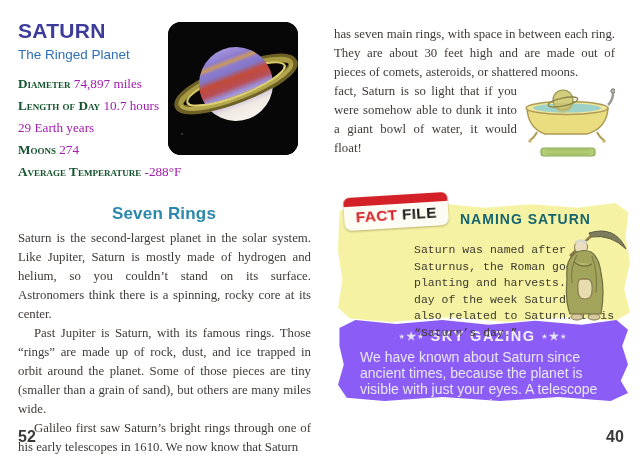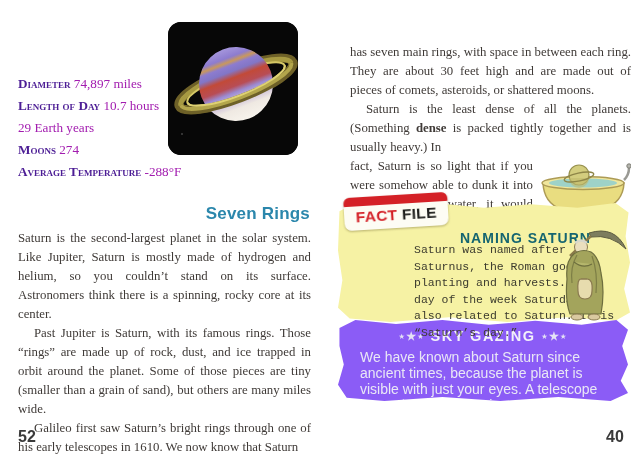--- a/index.html
+++ b/index.html
@@ -17,38 +17,38 @@
   .lp-subtitle {
     font-family:"Liberation Sans", sans-serif; font-size:13.5px;
     color:#2d70b6; margin-top:4px;
   }
   .photo {
     position:absolute; left:168px; top:22px; width:130px; height:133px;
     background:#070707; border-radius:13px; overflow:hidden;
   }
   .photo svg { display:block; }
   .facts { position:absolute; left:18px; top:73px; width:290px; font-size:13.2px; line-height:22px; }
-  .fact-label { color:#4c1d95; font-variant:small-caps; font-weight:600;text-align:right; }
+  .fact-label { color:#14532d; font-variant:small-caps; font-weight:600;text-align:right; }
   .fact-value { color:#a21caf; }
   .section-heading {
-    position:absolute; left:18px; top:204px; width:292px; text-align:right;
+    position:absolute; left:18px; top:204px; width:292px; text-align:center;
     font-family:"Liberation Sans", sans-serif; font-weight:bold;
     font-size:17px; color:#2b87ac; letter-spacing:0.2px;
   }
   .lp-body { position:absolute; left:18px; top:229px; width:293px; }
   .body-text { font-size:12.8px; line-height:19px; text-align:justify; color:#3f3a37; }
   .lp-body p + p, .indent { text-indent:16px; }
   .page-num {
     position:absolute; top:428px; font-family:"Liberation Sans", sans-serif;
     font-weight:bold; font-size:16px; color:#3a3a3a;
   }
   .pn-left { left:18px; }
   .pn-right { left:606px; }
   
-  .rp-body { position:absolute; left:350px; top:25px; width:281px;margin-top:18px; }
+  .rp-body { position:absolute; left:334px; top:25px; width:281px; }
   .wrap-row { display:flex; align-items:flex-start;gap:11px; }
   .wrap-text { width:194px; }
   .bathtub { width:92px; height:80px; margin-left:-5px; margin-top:-4px; flex:none; }
   
   .fact-file-box {
     position:absolute; left:338px; top:203px; width:292px; height:119px;
     background:#f6f2a4;
     clip-path: polygon(0.5% 7%, 5% 1%, 18% 4%, 33% 0%, 50% 4%, 66% 1%, 82% 4%, 95% 0%, 99.5% 8%, 98.5% 28%, 100% 50%, 98% 72%, 100% 92%, 95% 99%, 78% 96%, 58% 100%, 38% 96%, 18% 100%, 4% 97%, 0% 88%, 1.5% 65%, 0% 40%);
   }
   .ff-badge {
@@ -60,21 +60,21 @@
   .ff-badge-body {
     background:#fdfcf4; border-radius:1px 1px 7px 7px; text-align:center;
     padding:2px 0 4px; font-family:"Liberation Sans", sans-serif;
     font-weight:bold; font-size:15.5px; letter-spacing:0.3px;
   }
   .word-fact { color:#d42127; }
   .word-file { color:#20201e; }
   .ff-heading {
     position:absolute; left:460px; top:211px; z-index:3;
     font-family:"Liberation Sans", sans-serif; font-weight:bold;
-    font-size:14px; letter-spacing:1px; color:#156570;margin-top:19px;
+    font-size:14px; letter-spacing:1px; color:#156570;
   }
   .ff-body {
     position:absolute; left:370px; top:242px; width:202px; z-index:2;
     font-family:Liberation Mono, monospace; font-size:11.5px;
     line-height:16.5px; color:#3c3b2e;margin-left:44px;
   }
   .reaper { position:absolute; left:551px; top:221px; width:82px; height:102px; z-index:4; }
   
   .sky-box {
     position:absolute; left:338px; top:320px; width:290px; height:81px;
@@ -89,20 +89,24 @@
   .sky-body {
     margin:5px 0 0 22px; width:250px; font-family:"Liberation Sans", sans-serif;
     font-size:14px; line-height:16px; color:#e9e7f6;
   }
 </style>
 </head>
 <body>
 
 <div class="canvas">
 
+  <div class="lp-header">
+    <div class="lp-title">SATURN</div>
+    <div class="lp-subtitle">The Ringed Planet</div>
+  </div>
 
   <div class="photo">
     <svg width="130" height="133" viewBox="0 0 130 133" xmlns="http://www.w3.org/2000/svg">
       <defs>
         <linearGradient id="bands" x1="0" y1="0" x2="0" y2="1">
           <stop offset="0" stop-color="#a596dc"></stop>
           <stop offset="0.13" stop-color="#8d7ccf"></stop>
           <stop offset="0.19" stop-color="#c9985c"></stop>
           <stop offset="0.24" stop-color="#8d7ccf"></stop>
           <stop offset="0.32" stop-color="#8276c6"></stop>
@@ -142,21 +146,20 @@
   <div class="lp-body body-text">
     <p>Saturn is the second-largest planet in the solar system. Like Jupiter, Saturn is mostly made of hydrogen and helium, so you couldn’t stand on its surface. Astronomers think there is a spinning, rocky core at its center.</p>
     <p>Past Jupiter is Saturn, with its famous rings. Those “rings” are made up of rock, dust, and ice trapped in orbit around the planet. Some of those pieces are tiny (smaller than a grain of sand), but others are many miles wide.</p>
     <p>Galileo first saw Saturn’s bright rings through one of his early telescopes in 1610. We now know that Saturn</p>
   </div>
 
   <div class="page-num pn-left">52</div>
 
   <div class="rp-body body-text">
     <p>has seven main rings, with space in between each ring. They are about 30 feet high and are made out of pieces of comets, asteroids, or shattered moons.</p>
-    <p class="indent"><span>Saturn is the least dense of all the planets. (Something </span><strong>dense</strong><span> is packed tightly together and is usually heavy.) In</span></p>
     <div class="wrap-row">
       <p class="wrap-text">fact, Saturn is so light that if you were somehow able to dunk it into a giant bowl of water, it would float!</p>
       <div class="bathtub">
         <svg width="92" height="80" viewBox="0 0 92 80" xmlns="http://www.w3.org/2000/svg">
 
           <path d="M4 30 Q5 50 22 56 L64 56 Q84 50 85 30 Z" fill="#e9dd80" stroke="#ad9b55" stroke-width="1.5"></path>
           <ellipse cx="44" cy="30" rx="41" ry="6.5" fill="#f0e69c" stroke="#ad9b55" stroke-width="1.5"></ellipse>
           <ellipse cx="44" cy="30" rx="34" ry="4.5" fill="#9ed2c8"></ellipse>
 
           <circle cx="40" cy="22" r="10" fill="#d3cd7e" stroke="#97914e" stroke-width="1.2"></circle>

